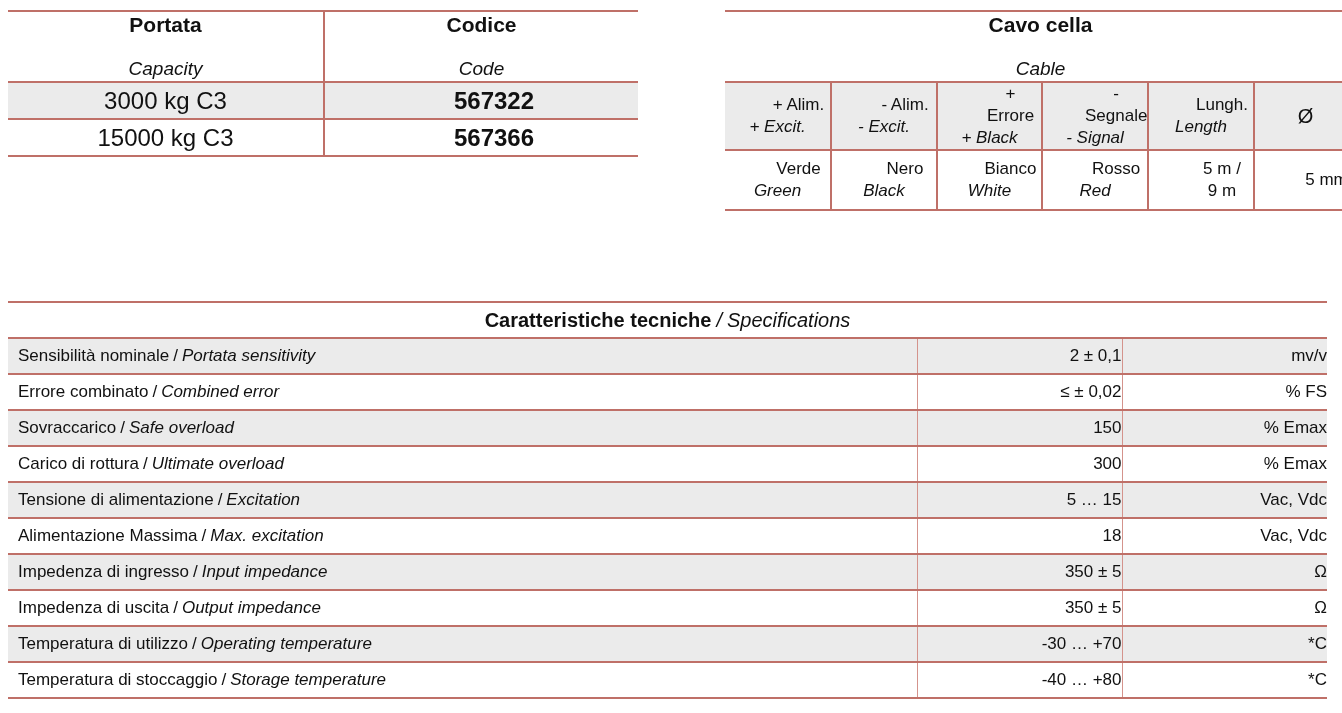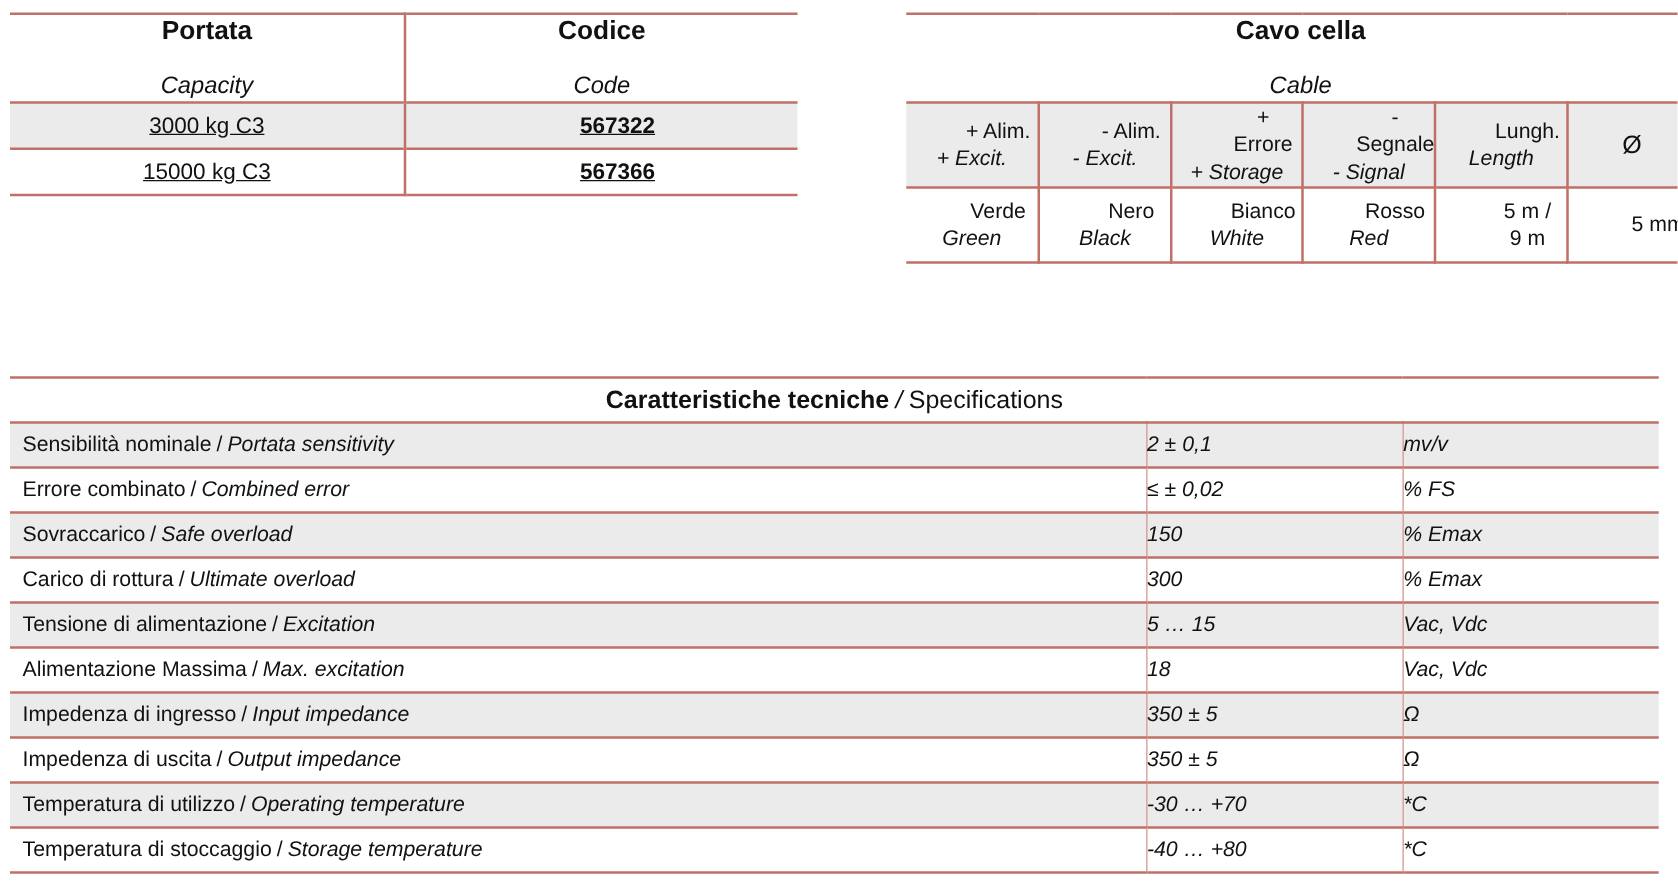--- a/index.html
+++ b/index.html
@@ -21,21 +21,21 @@
 
   
   .cap-table{left:8px;top:10px;width:630px;}
   .cap-table td{
     text-align:center;
     border-top:2px solid var(--line);
   }
   .cap-table tr:last-child td{border-bottom:2px solid var(--line);}
   .cap-table td:first-child{border-right:2px solid var(--line);}
   .cap-table .hdr td{height:69px;}
-  .cap-table .row td{height:35px;font-size:18px;text-decoration:underline;}
+  .cap-table .row td{height:35px;font-size:24px;}
   .cap-table .row.alt td{background:var(--gray);}
   .hdr-it{font-weight:bold;font-size:21px;line-height:1.25;}
   .hdr-en{font-style:italic;font-size:19px;line-height:1.25;margin-top:19px;}
   .code-val{font-weight:bold;padding-left:25px;}
 
   
   .cable-table{left:725px;top:10px;width:631px;}
   .cable-table .title td{
     border-top:2px solid var(--line);
     border-bottom:2px solid var(--line);
@@ -55,30 +55,30 @@
 
   
   .specs-table{left:8px;top:301px;width:1319px;}
   .specs-table .title td{
     border-top:2px solid var(--line);
     border-bottom:2px solid var(--line);
     height:34px;text-align:center;font-size:20px;
   }
   .specs-title-it{font-weight:bold;}
   .specs-title-sep{font-style:italic;margin:0 5px;}
-  .specs-title-en{margin-top:39px;}
+  .specs-title-en{font-style:italic;margin-top:39px;}
   .specs-table .spec-row td{
     height:34px;font-size:17px;
     border-bottom:2px solid var(--line);
   }
   .specs-table .spec-row.alt td{background:var(--gray);}
   .spec-label{text-align:left;padding-left:10px;}
   .spec-label .sep{margin:0 4px;}
   .spec-label em{font-style:italic;}
-  .spec-value,.spec-unit{text-align:left;font-style:italic;}
+  .spec-value,.spec-unit{text-align:right;}
   .spec-value{
     border-left:1px solid var(--line-light);
     border-right:1px solid var(--line-light);
   }
 </style>
 </head>
 <body>
 
 <div class="page">
 
@@ -129,21 +129,21 @@
       <td>
         <span class="cell-it">+ Alim.</span>
         <span class="cell-en">+ Excit.</span>
       </td>
       <td>
         <span class="cell-it">- Alim.</span>
         <span class="cell-en">- Excit.</span>
       </td>
       <td>
         <span class="cell-it">+ Errore</span>
-        <span class="cell-en">+ Storage</span>
+        <span class="cell-en">+ Black</span>
       </td>
       <td>
         <span class="cell-it">- Segnale</span>
         <span class="cell-en">- Signal</span>
       </td>
       <td>
         <span class="cell-it">Lungh.</span>
         <span class="cell-en">Length</span>
       </td>
       <td>

